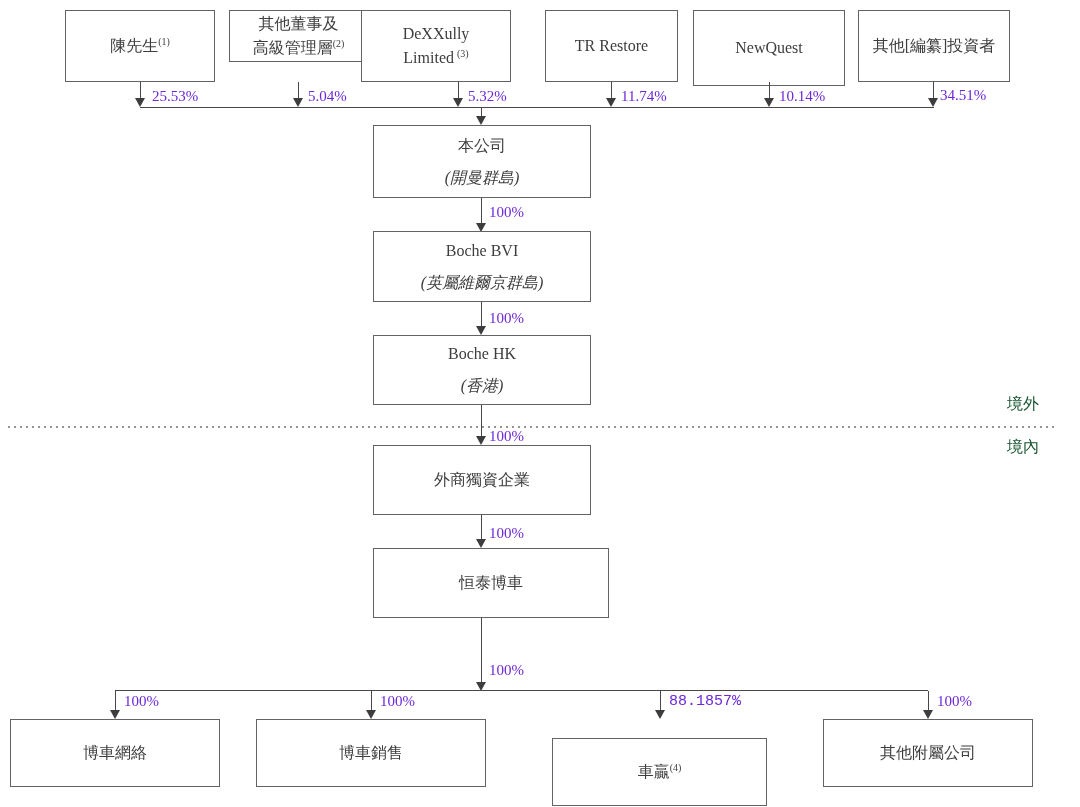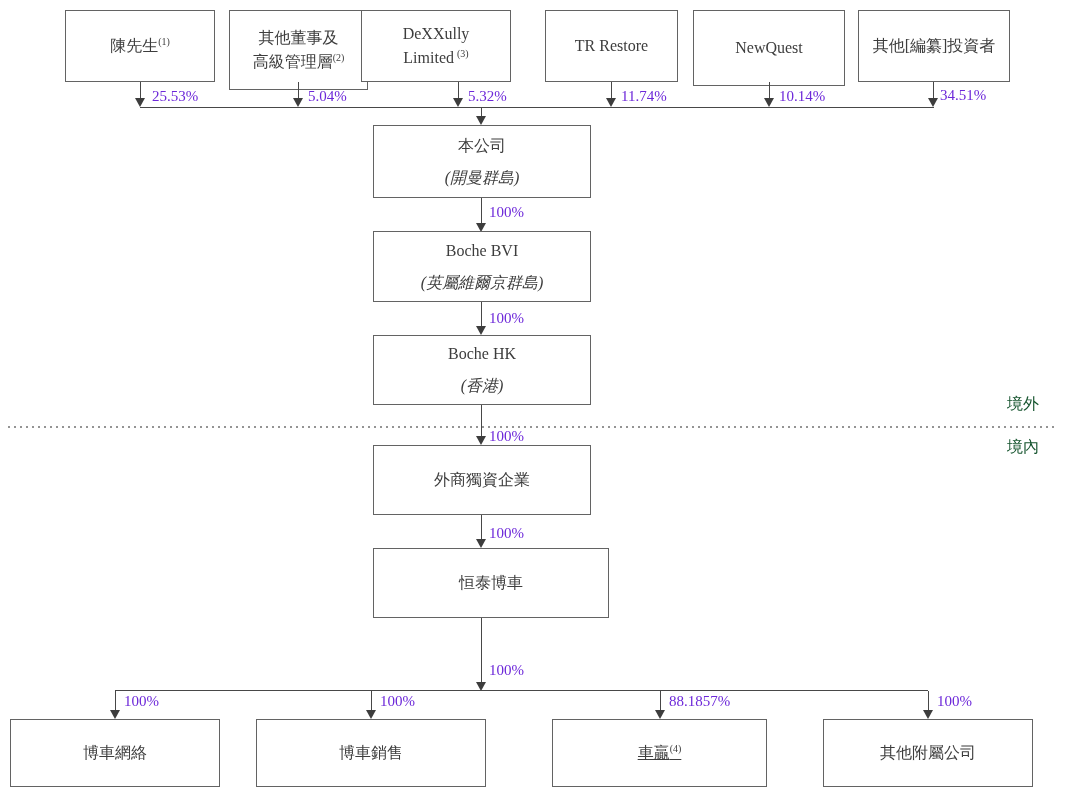--- a/index.html
+++ b/index.html
@@ -50,21 +50,21 @@
   }
 </style>
 </head>
 <body>
 
 <div id="stage">
 
   <div class="box" style="left:65px;top:10px;width:150px;height:72px;">
     <div class="line"><span>陳先生</span><sup>(1)</sup></div>
   </div>
-  <div class="box" style="left:229px;top:10px;width:139px;height:80px;">
+  <div class="box" style="left:229px;top:10px;width:139px;height:52px;">
     <div class="line">其他董事及</div>
     <div class="line"><span>高級管理層</span><sup>(2)</sup></div>
   </div>
   <div class="box" style="left:361px;top:10px;width:150px;height:72px;">
     <div class="line">DeXXully</div>
     <div class="line"><span>Limited</span><sup class="sup-spaced">(3)</sup></div>
   </div>
   <div class="box" style="left:545px;top:10px;width:133px;height:72px;">
     <div class="line">TR Restore</div>
   </div>
@@ -147,29 +147,29 @@
   <div class="vline" style="left:371px;top:691px;height:20px;"></div>
   <div class="vline" style="left:660px;top:691px;height:20px;"></div>
   <div class="vline" style="left:928px;top:691px;height:20px;"></div>
   <div class="arrow-down" style="left:110px;top:710px;"></div>
   <div class="arrow-down" style="left:366px;top:710px;"></div>
   <div class="arrow-down" style="left:655px;top:710px;"></div>
   <div class="arrow-down" style="left:923px;top:710px;"></div>
 
   <span class="pct" style="left:124px;top:694px;">100%</span>
   <span class="pct" style="left:380px;top:694px;">100%</span>
-  <span class="pct" style="left:669px;top:694px;">88.1857%</span>
+  <span class="pct" style="left:669px;top:694px;font-family:Liberation Mono, monospace;">88.1857%</span>
   <span class="pct" style="left:937px;top:694px;">100%</span>
 
   <div class="box" style="left:10px;top:719px;width:210px;height:68px;">
     <div class="line">博車網絡</div>
   </div>
   <div class="box" style="left:256px;top:719px;width:230px;height:68px;">
     <div class="line">博車銷售</div>
   </div>
-  <div class="box" style="left:552px;top:719px;width:215px;height:68px;text-decoration:underline;">
+  <div class="box" style="left:552px;top:738px;width:215px;height:68px;">
     <div class="line"><span>車贏</span><sup>(4)</sup></div>
   </div>
   <div class="box" style="left:823px;top:719px;width:210px;height:68px;">
     <div class="line">其他附屬公司</div>
   </div>
 
 </div>
 
 </body></html>

